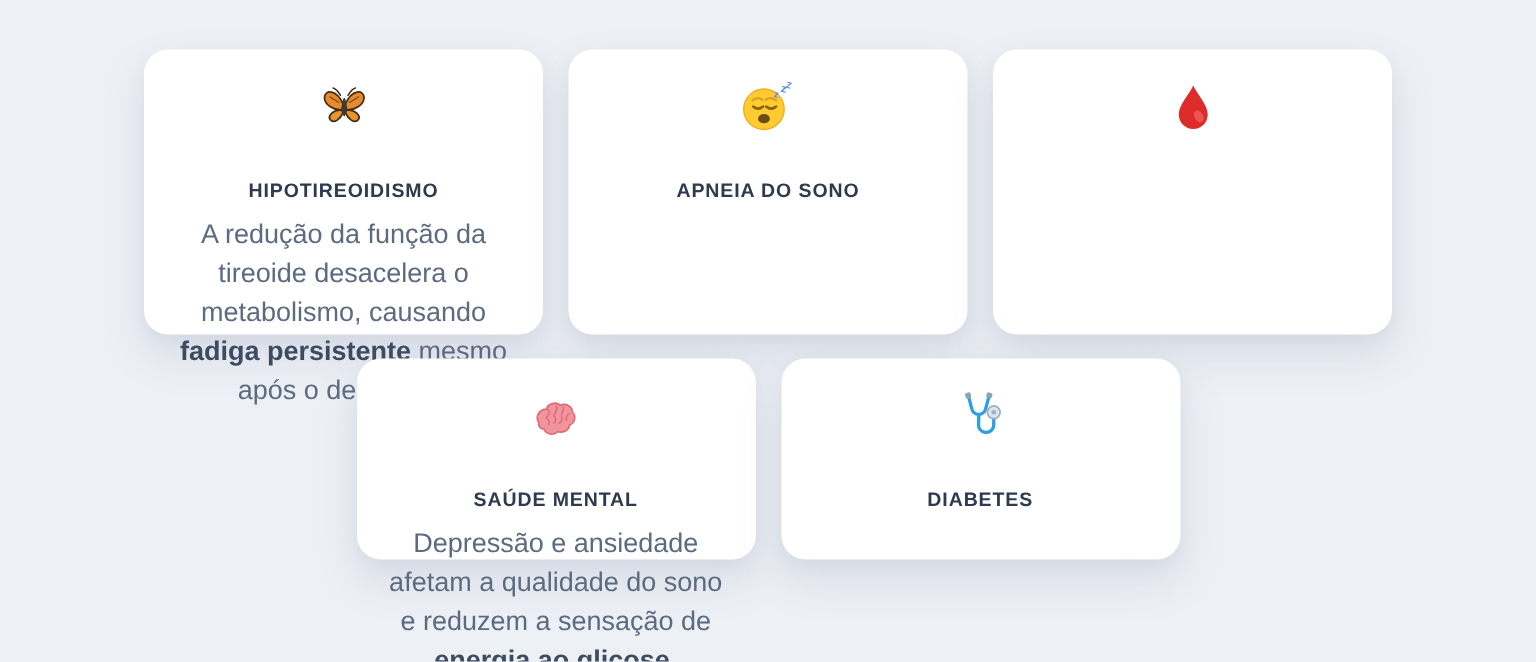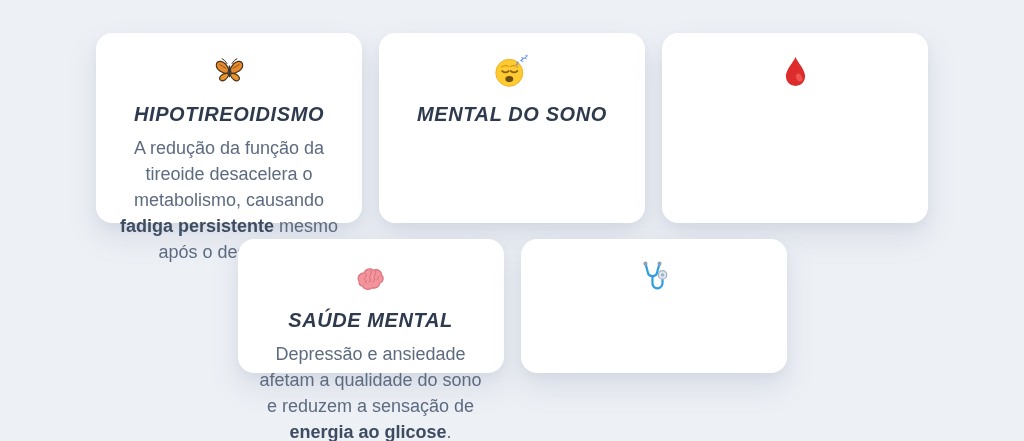--- a/index.html
+++ b/index.html
@@ -17,26 +17,25 @@
     background: #ffffff;
     border-radius: 16px;
     box-shadow: 0 14px 28px rgba(125, 140, 165, 0.18), 0 4px 10px rgba(125, 140, 165, 0.08);
     text-align: center;
     padding: 18px 19px 16px 19px;
   }
   .card-top { height: 190px; }
   .card-bottom { height: 134px; }
   .icon-wrap { height: 40px; display: flex; align-items: center; justify-content: center; }
   .card-title {
-    margin-top: 12px;
-    font-size: 20px;
+    margin-top: 28px;
+    font-size: 13px;
     font-weight: bold;
     letter-spacing: 0.6px;
     color: #2e3a4d;
-    font-style: italic;
   }
   .card-desc {
     margin-top: 9px;
     font-size: 18px;
     line-height: 26px;
     color: #5d6b80;
   }
   .card-desc b { color: #3e4c61; }
   svg { display: block; }
 </style>
@@ -73,21 +72,21 @@
           <path d="M9.5 15.5 q4 -3 7.5 -0.5" stroke="#d99f23" stroke-width="1.6" fill="none" stroke-linecap="round"></path>
           <path d="M19.5 15 q3.5 -2.5 7.5 0.5" stroke="#d99f23" stroke-width="1.6" fill="none" stroke-linecap="round"></path>
           <path d="M10 20 q3.7 3.2 7.4 0" stroke="#8a6214" stroke-width="1.9" fill="none" stroke-linecap="round"></path>
           <path d="M19.6 20 q3.7 3.2 7.4 0" stroke="#8a6214" stroke-width="1.9" fill="none" stroke-linecap="round"></path>
           <ellipse cx="18" cy="29" rx="4.4" ry="3.4" fill="#6b4d12"></ellipse>
           <text x="25" y="13" font-size="7" font-weight="bold" fill="#4f86f7" font-family="Liberation Sans, sans-serif" transform="rotate(10 25 13)">z</text>
           <text x="30" y="9" font-size="8.5" font-weight="bold" fill="#4f86f7" font-family="Liberation Sans, sans-serif" transform="rotate(12 30 9)">z</text>
           <text x="34" y="6" font-size="6.5" font-weight="bold" fill="#4f86f7" font-family="Liberation Sans, sans-serif" transform="rotate(14 34 6)">Z</text>
         </svg>
       </div>
-      <div class="card-title">MENTAL DO SONO</div>
+      <div class="card-title">APNEIA DO SONO</div>
     </div>
 
     <div class="card card-top">
       <div class="icon-wrap">
         <svg viewBox="0 0 36 40" width="29" height="33">
           <path d="M18 2 C15 9 6 18 6 26 a12 12 0 0 0 24 0 C30 18 21 9 18 2 Z" fill="#dd2c2c"></path>
           <ellipse cx="22.5" cy="27.5" rx="3.6" ry="5.2" fill="#ef5350" transform="rotate(-28 22.5 27.5)"></ellipse>
         </svg>
       </div>
     </div>
@@ -111,17 +110,18 @@
       <div class="icon-wrap">
         <svg viewBox="0 0 40 42" width="34" height="36">
           <path d="M10.5 7 l2.2 8.5 a5.6 5.6 0 0 0 11 0 L26 7" fill="none" stroke="#2e9fe0" stroke-width="2.6" stroke-linecap="round"></path>
           <path d="M18.2 21.5 c0.3 5.5 -1.5 9.5 2.5 11.8 c4.8 2.6 9.3 -0.8 9.3 -4.8 v-5.2" fill="none" stroke="#2e9fe0" stroke-width="2.6" stroke-linecap="round"></path>
           <rect x="7.6" y="3" width="4.6" height="4.6" rx="1.6" fill="#8fa3b8" transform="rotate(-18 9.9 5.3)"></rect>
           <rect x="24.2" y="3" width="4.6" height="4.6" rx="1.6" fill="#8fa3b8" transform="rotate(18 26.5 5.3)"></rect>
           <circle cx="30" cy="18.5" r="5" fill="#dde6ee" stroke="#9fb0c1" stroke-width="1.4"></circle>
           <circle cx="30" cy="18.5" r="1.9" fill="#9fb0c1"></circle>
         </svg>
       </div>
+      <div class="card-title">DIABETES</div>
     </div>
 
   </div>
 
 </div>
 
 </body></html>

